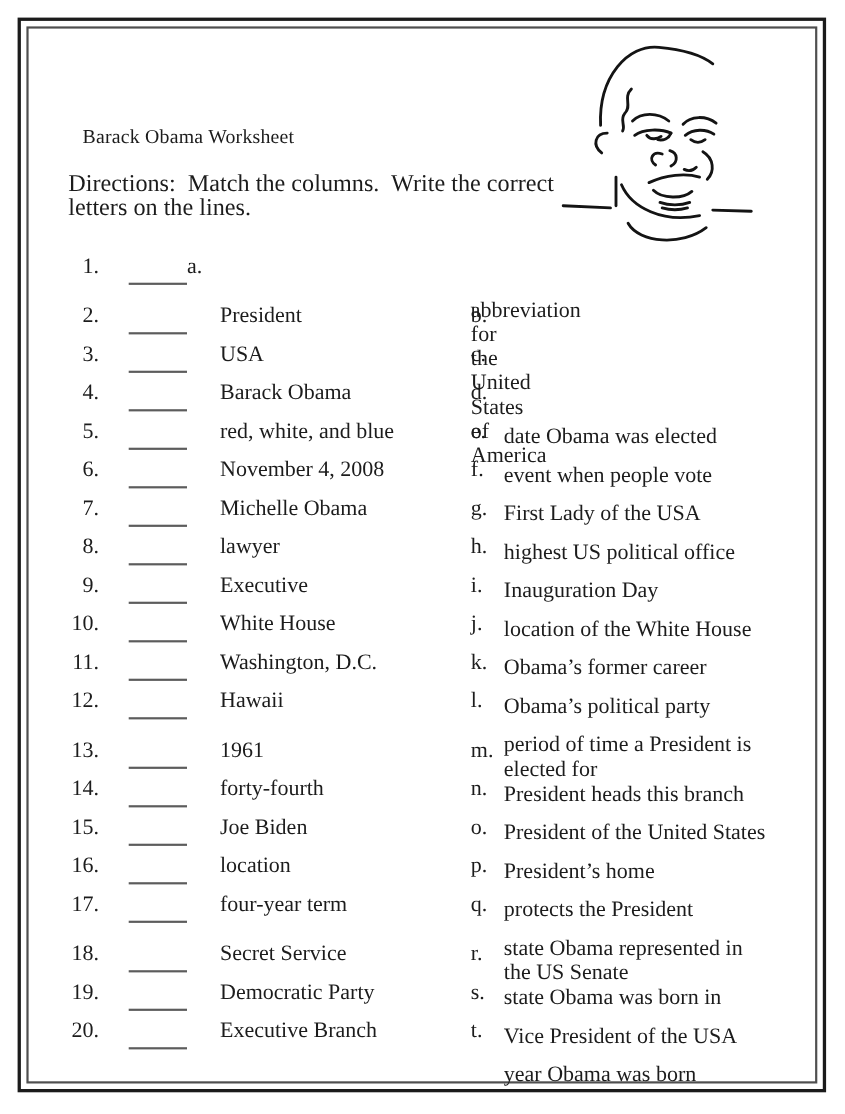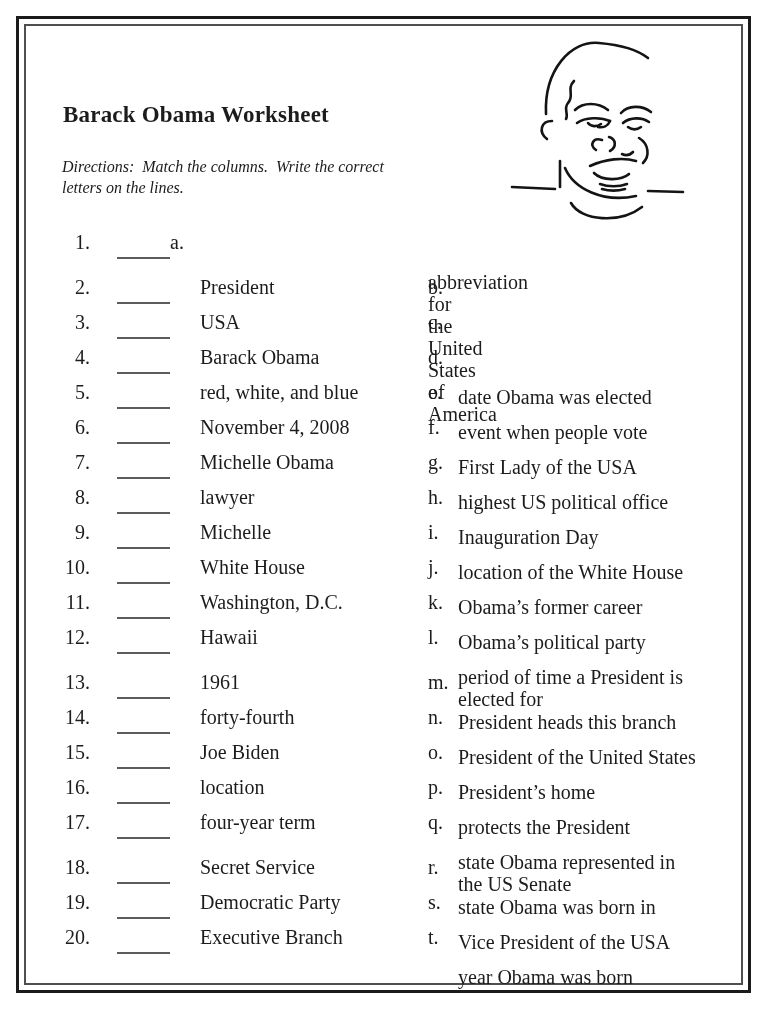--- a/index.html
+++ b/index.html
@@ -17,33 +17,32 @@
     border: 3px solid #1b1b1b;
   }
   .inner-border {
     position: absolute;
     inset: 5px;
     border: 2px solid #4f4f4f;
   }
   .title {
     position: absolute;
     left: 63px; top: 102px;
-    font-size: 23px;
-    font-weight: bold;
+    font-size: 18px;
+    font-weight: normal;
     letter-spacing: 0.2px;
-    margin: 0;
+    margin: 12px;
   }
   .directions {
     position: absolute;
     left: 62px; top: 156px;
-    font-size: 16px;
+    font-size: 22px;
     line-height: 21px;
     white-space: pre-wrap;
     margin: 0;
-    font-style: italic;
   }
   .portrait {
     position: absolute;
     left: 505px; top: 28px;
   }
   .portrait path, .portrait line {
     fill: none;
     stroke: #141414;
     stroke-width: 2.6;
     stroke-linecap: round;
@@ -192,21 +191,21 @@
         </span>
     <span class="term">lawyer</span>
     <span class="letter">h.</span>
     <span class="desc">Inauguration Day</span>
   </div>
       <div class="row">
     <span class="num">9.</span>
     <span class="blankcell">
           <span class="blank"></span>
         </span>
-    <span class="term">Michelle</span>
+    <span class="term">Executive</span>
     <span class="letter">i.</span>
     <span class="desc">location of the White House</span>
   </div>
       <div class="row">
     <span class="num">10.</span>
     <span class="blankcell">
           <span class="blank"></span>
         </span>
     <span class="term">White House</span>
     <span class="letter">j.</span>

